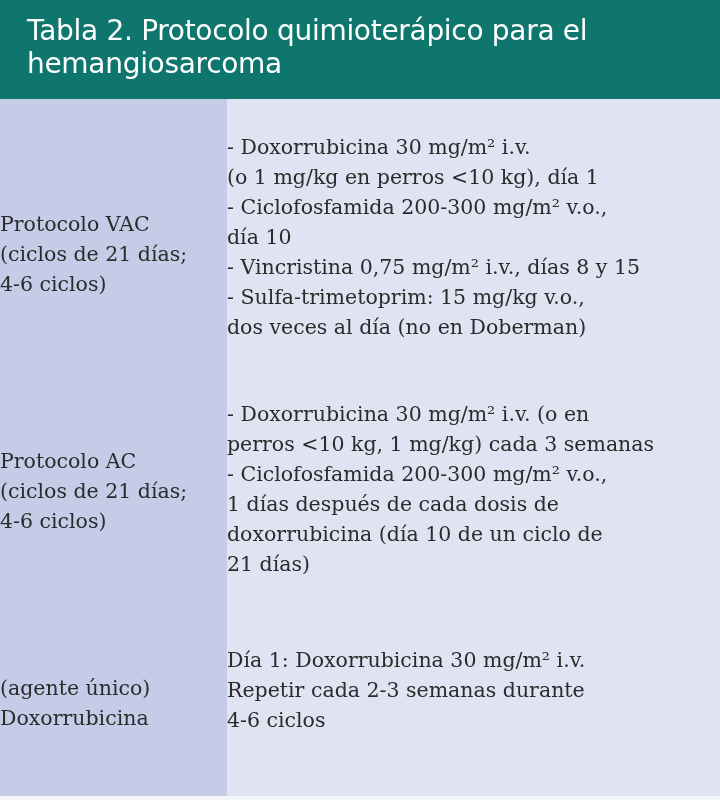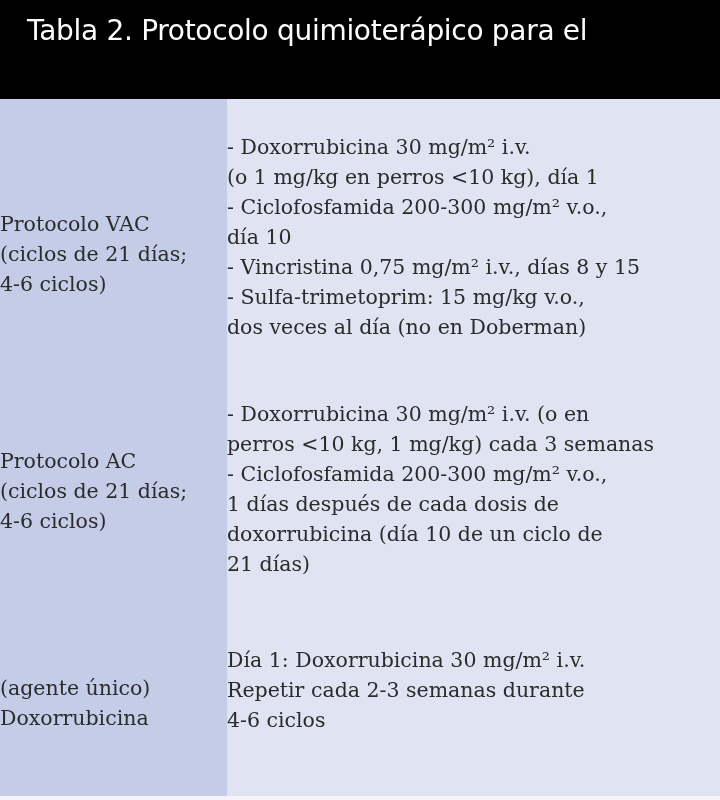--- a/index.html
+++ b/index.html
@@ -1,38 +1,39 @@
 <!DOCTYPE html>
 <html><head>
 <meta charset="utf-8">
 <style>
   html, body { margin: 0; padding: 0; }
   body { width: 720px; height: 800px; overflow: hidden; background: #ffffff; }
   .table { width: 720px; height: 800px; position: relative; }
   .header {
-    height: 106px; background: #000000; color: #ffffff;
+    height: 106px; background: #0f766e; color: #ffffff;
     font-family: "DejaVu Sans", sans-serif; font-size: 28px; line-height: 33px;
     padding: 14px 0 0 27px; box-sizing: border-box; letter-spacing: -0.3px;
   }
   .body { position: absolute; top: 99px; left: 0; width: 720px; height: 697px; display: flex; }
   .col-left { width: 227px; background: #C5CCE8; position: relative; }
   .col-right { flex: 1; background: #DFE3F2; position: relative; }
   .bottom-line { position: absolute; left: 0; top: 796px; width: 720px; height: 4px; background: #F4F5FA; }
   .cell {
     position: absolute; left: 0; right: 0; text-align: left;
     font-family: "DejaVu Serif", serif; font-size: 20.5px; line-height: 30px; color: #2b2b2b;
   }
   .cell div { white-space: nowrap; }
 </style>
 </head>
 <body>
 
 <div class="table">
   <div class="header">
     <div>Tabla 2. Protocolo quimioterápico para el</div>
+    <div>hemangiosarcoma</div>
   </div>
 
   <div class="body">
     <div class="col-left">
       <div class="cell" style="top:110px">
         <div>Protocolo VAC</div>
         <div>(ciclos de 21 días;</div>
         <div>4-6 ciclos)</div>
       </div>
       <div class="cell" style="top:347px">

